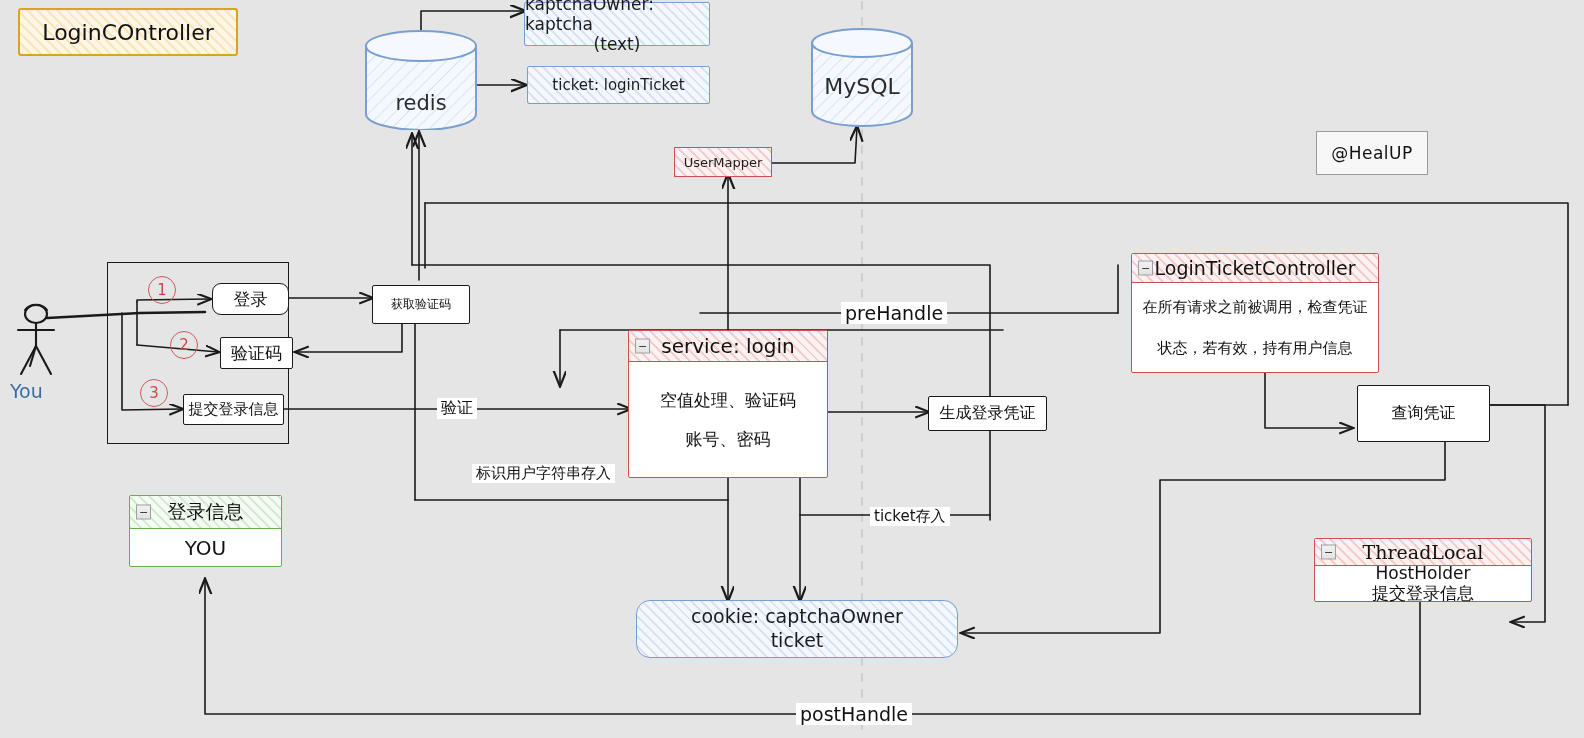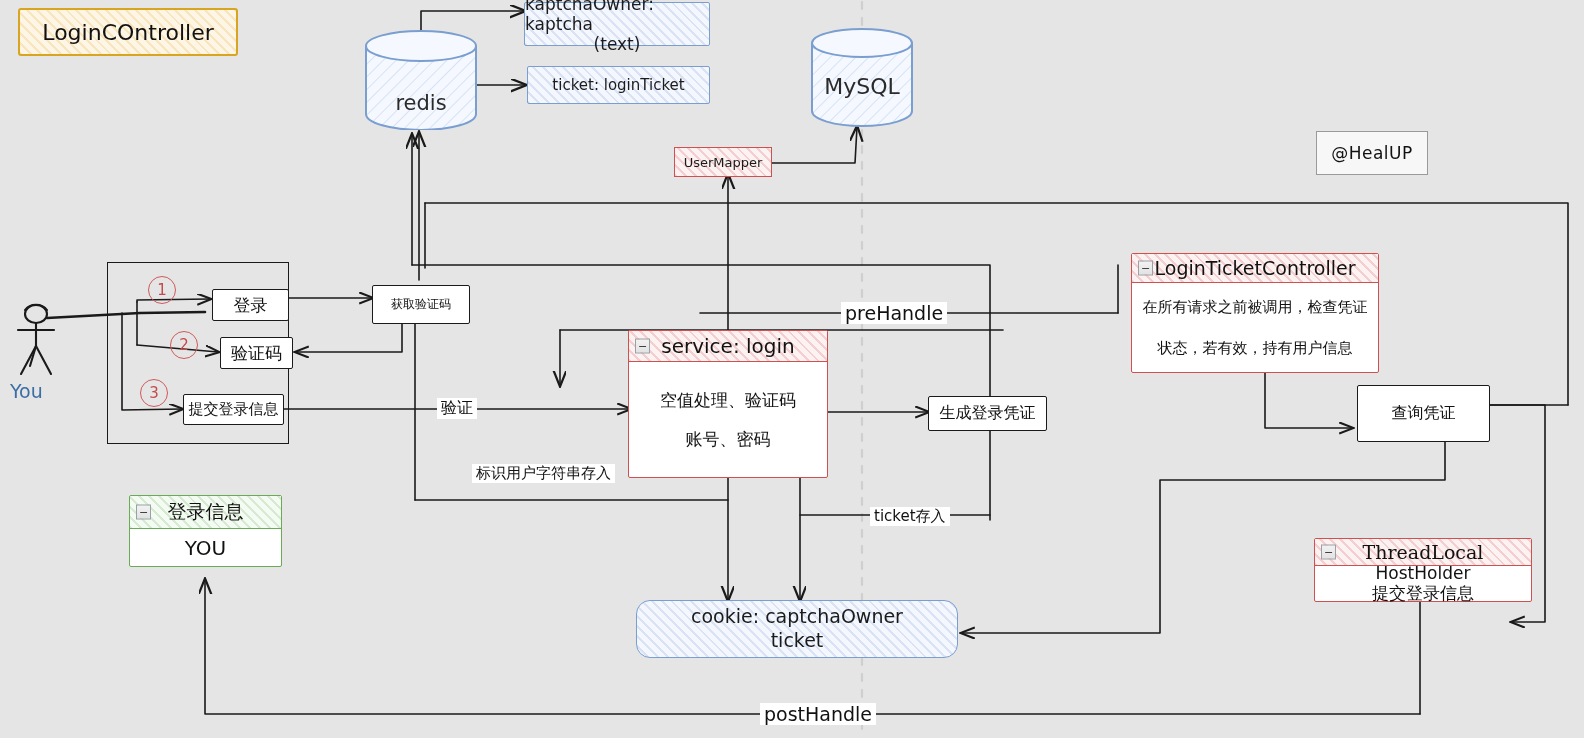--- a/index.html
+++ b/index.html
@@ -197,21 +197,21 @@
     </svg>
   </div>
   <div class="youlbl" style="left:10px;top:380px;">You</div>
 
   <div class="node" style="left:107px;top:262px;width:182px;height:182px;border:1.7px solid #1a1a1a;background:transparent;"></div>
 
   <div class="circnum" style="left:148px;top:276px;">1</div>
   <div class="circnum" style="left:170px;top:331px;">2</div>
   <div class="circnum" style="left:140px;top:379px;">3</div>
 
-  <div class="node plain cn" style="left:212px;top:289px;width:77px;height:32px;">
+  <div class="node plain cn" style="left:212px;top:283px;width:77px;height:32px;border-radius:9px;">
     <span>登录</span>
   </div>
 
   <div class="node plain cn" style="left:220px;top:337px;width:73px;height:32px;">
     <span>验证码</span>
   </div>
 
   <div class="node plain cn" style="left:183px;top:394px;width:101px;height:31px;font-size:15px;">
     <span>提交登录信息</span>
   </div>
@@ -274,19 +274,19 @@
   <div class="node hatch-blue" style="left:636px;top:600px;width:322px;height:58px;border-radius:14px;
        display:flex;flex-direction:column;align-items:center;justify-content:center;font-size:19px;color:#1b1b1b;line-height:1.25;">
     <span>cookie: captchaOwner</span>
     <span>ticket</span>
   </div>
 
   <div class="edge-label cnlabel" style="left:437px;top:398px;">验证</div>
 
   <div class="edge-label big" style="left:841px;top:302px;">preHandle</div>
 
-  <div class="edge-label big" style="left:760px;top:703px;">postHandle</div>
+  <div class="edge-label big" style="left:796px;top:703px;">postHandle</div>
 
   <div class="edge-label cnlabel" style="left:472px;top:464px;font-size:15px;">标识用户字符串存入</div>
 
   <div class="edge-label cnlabel" style="left:870px;top:507px;font-size:15px;">ticket存入</div>
 
 </div>
 
 </body></html>

